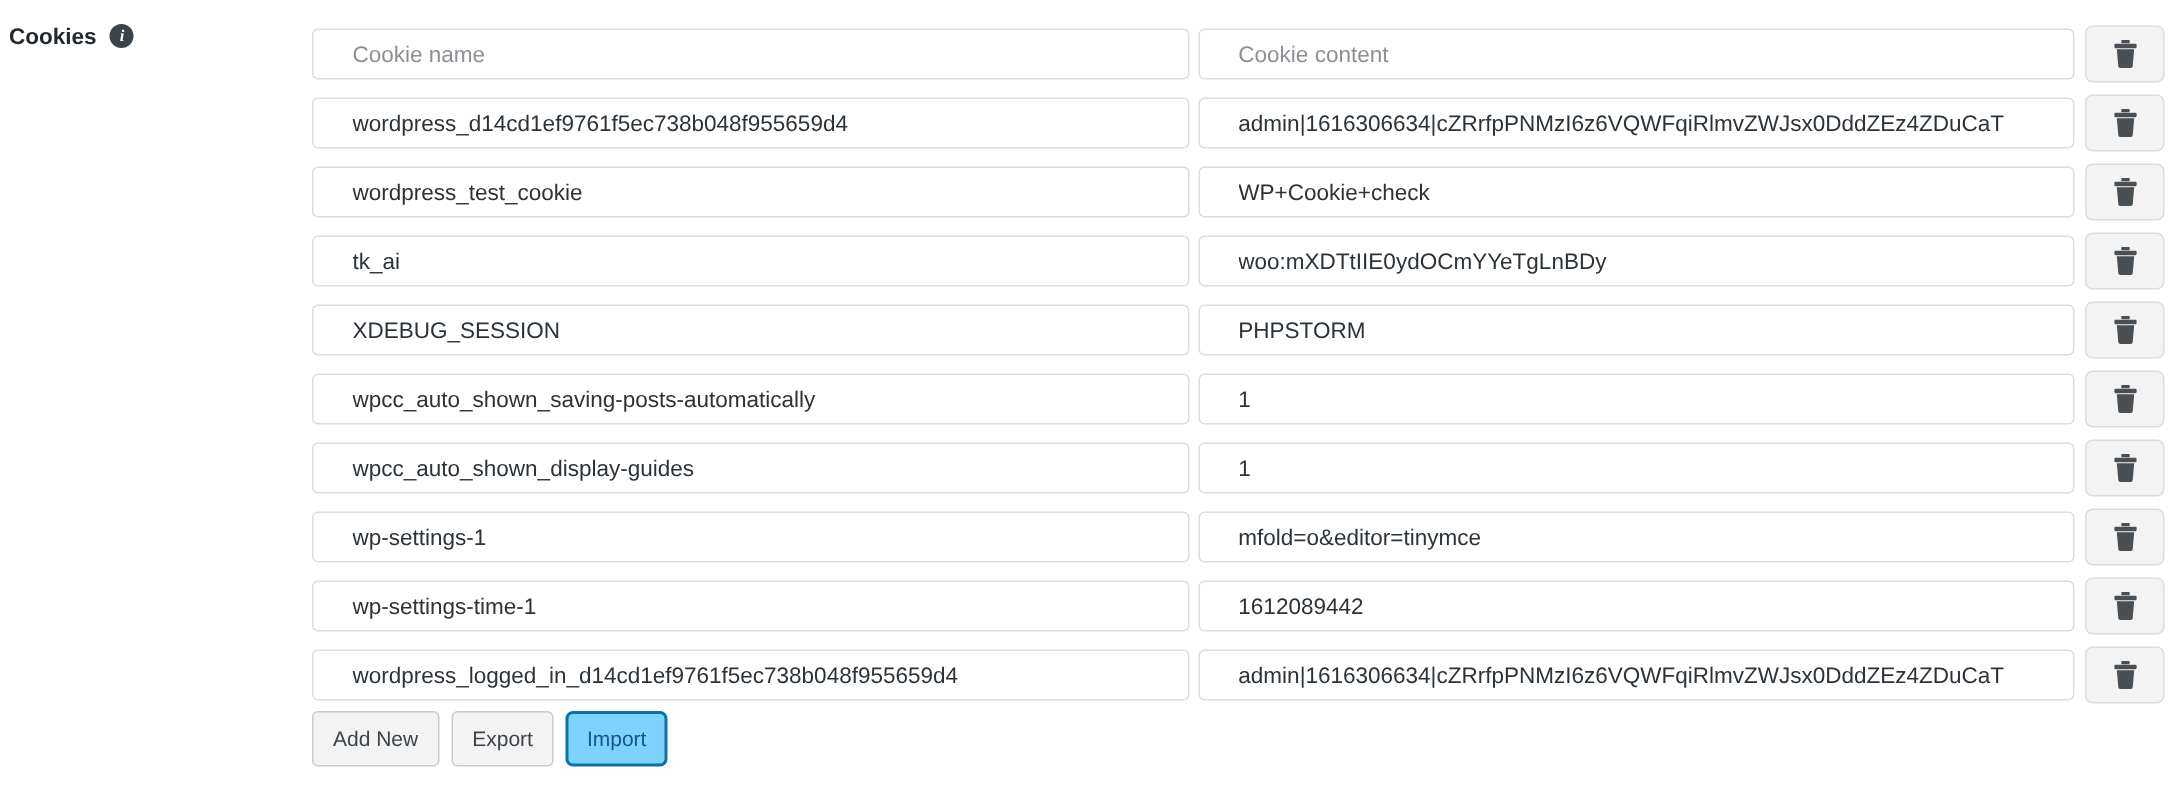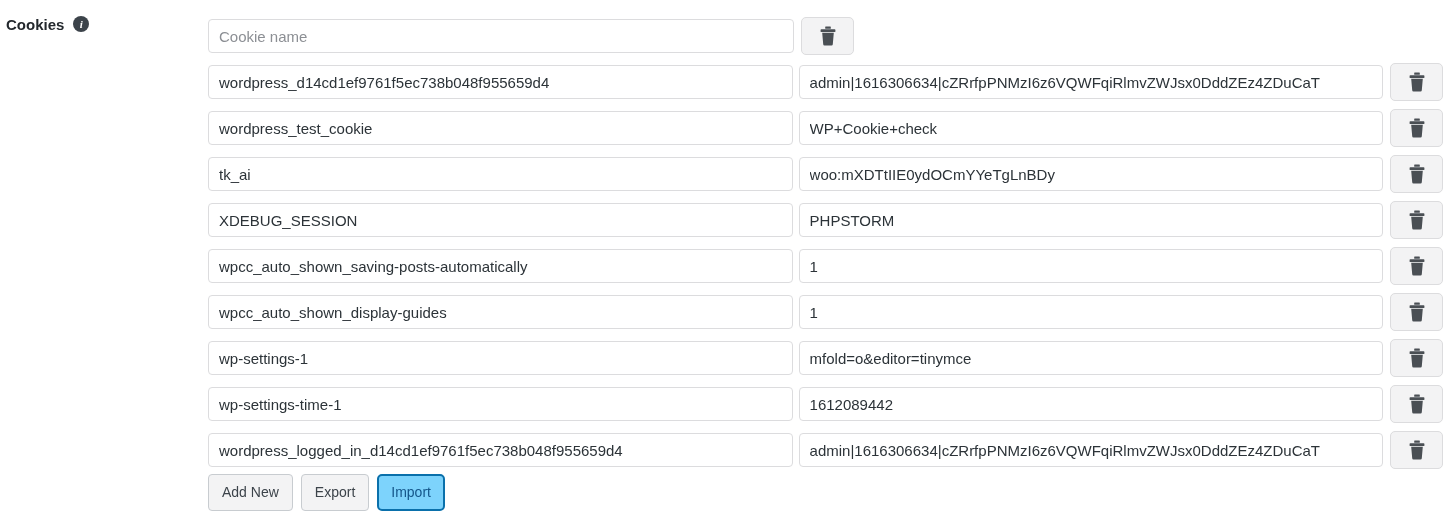--- a/index.html
+++ b/index.html
@@ -76,21 +76,21 @@
     align-items: center;
     gap: 6px;
     height: 46px;
   }
 
   .text-input {
     height: 34px;
     border: 1px solid #dcdcde;
     border-radius: 4px;
     background: #ffffff;
-    padding: 0 10px;
+    padding: 0 26px;
     font-family: "Liberation Sans", "DejaVu Sans", sans-serif;
     font-size: 15px;
     color: #2c3338;
     outline: none;
     line-height: 32px;
     box-shadow: 0 0 0 transparent;
   }
   .text-input::placeholder { color: #8c8f94; opacity: 1; }
 
   .input-name { width: 586px; }
@@ -151,20 +151,21 @@
   <div class="label-col">
     <span class="field-label">
       <span>Cookies</span>
       <span class="info-icon">i</span>
     </span>
   </div>
 
   <div class="rows" id="rows-container">
   <div class="cookie-row">
     <input class="text-input input-name" type="text" placeholder="Cookie name" style="">
+    <input class="text-input input-content" type="text" placeholder="Cookie content" style="">
     <button class="delete-btn">
       <svg class="trash-svg" width="18" height="20" viewBox="0 0 18 20" aria-hidden="true">
         <rect x="6.2" y="0.6" width="5.6" height="2.2" rx="0.5" fill="#4a4f54"></rect>
         <rect x="1.6" y="3.2" width="14.8" height="2.9" rx="0.7" fill="#4a4f54"></rect>
         <path d="M3.2 6.8 h11.6 l-1.0 11.4 a1.3 1.3 0 0 1 -1.3 1.2 h-7.0 a1.3 1.3 0 0 1 -1.3 -1.2 z" fill="#4a4f54"></path>
       </svg>
     </button>
   </div>
 
   <div class="cookie-row">

